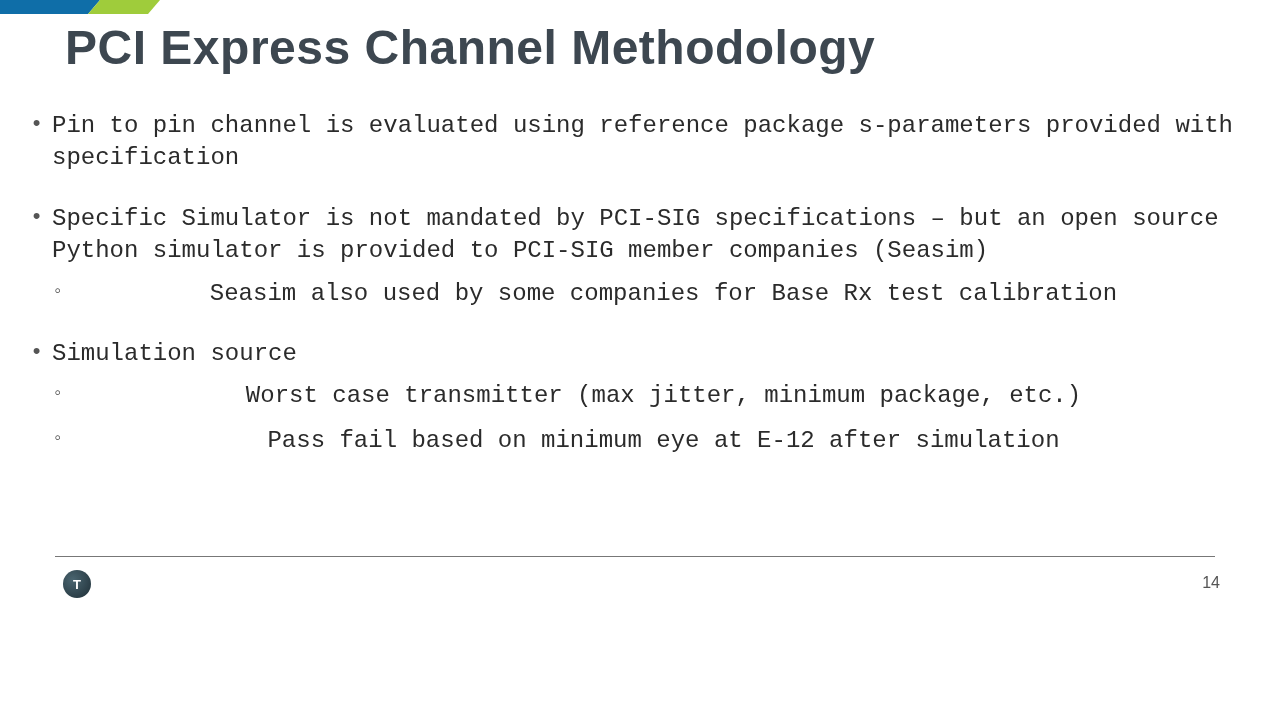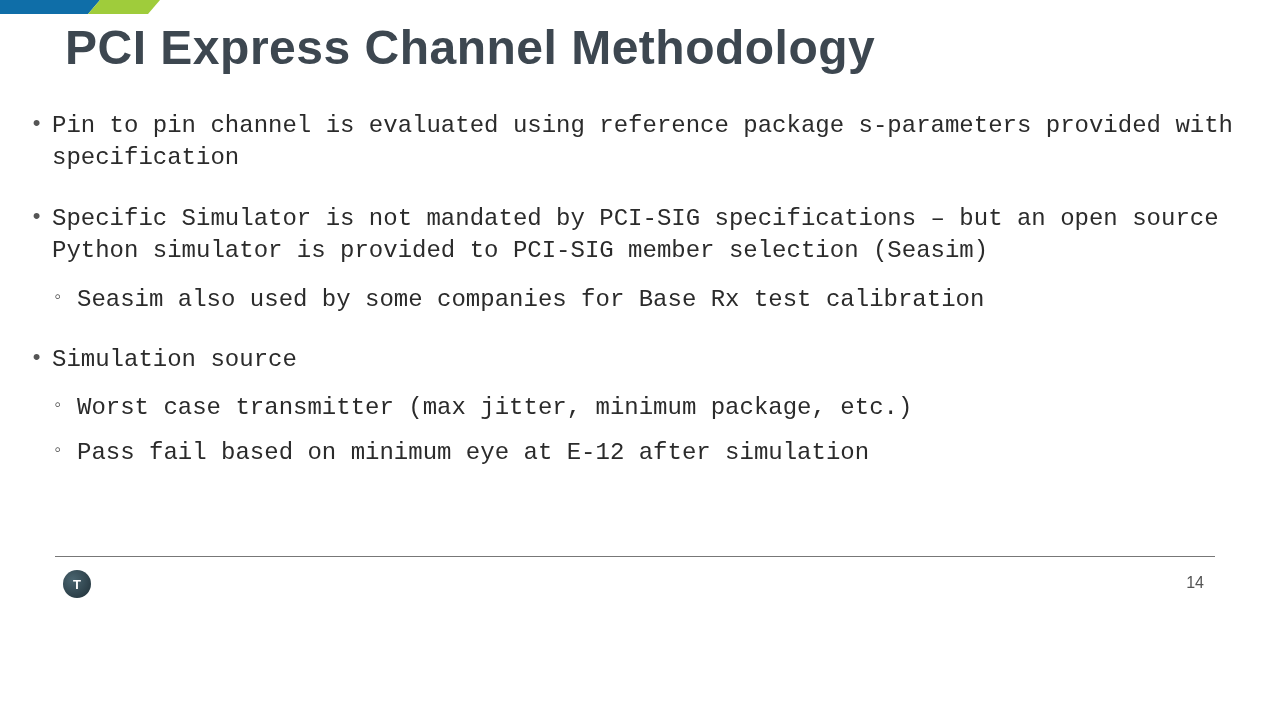--- a/index.html
+++ b/index.html
@@ -5,47 +5,47 @@
   * { margin: 0; padding: 0; box-sizing: border-box; }
   html, body { width: 1280px; height: 720px; font-family: Arial, Helvetica, sans-serif; background: #fff; color: #333; overflow: hidden; }
   .slide { position: relative; width: 1280px; height: 612px; }
   .corner-accent { position: absolute; top: 0; left: 0; width: 170px; height: 12px; }
   .corner-accent svg { display: block; }
   .title { position: absolute; top: 20px; left: 65px; font-size: 48px; font-weight: 700; color: #3d4750; letter-spacing: 0.5px; }
   .content { position: absolute; top: 110px; left: 30px; right: 30px; font-size: 24px; color: #2b2b2b; line-height: 1.35; }
   ul.level1 { list-style: none; }
   ul.level1 > li { position: relative; padding-left: 22px; margin-bottom: 28px; font-family: Liberation Mono, monospace; }
   ul.level1 > li::before { content: "•"; position: absolute; left: 0; top: 0; color: #555; font-size: 22px; }
-  ul.level2 { list-style: none; margin-top: 16px; }
+  ul.level2 { list-style: none; margin-top: 10px; text-align: center; }
   ul.level2 > li { position: relative; padding-left: 25px; margin-bottom: 12px; }
   ul.level2 > li::before { content: "◦"; position: absolute; left: 0; top: 0; color: #555; font-size: 20px; }
   ul.level3 { list-style: none; margin-top: 8px; }
   ul.level3 > li { position: relative; padding-left: 25px; margin-bottom: 8px; font-size: 23px; }
   ul.level3 > li::before { content: "▪"; position: absolute; left: 0; top: 2px; color: #555; font-size: 14px; }
   .footer-line { position: absolute; left: 55px; right: 65px; bottom: 55px; height: 1px; background: #777; }
   .logo { position: absolute; left: 63px; bottom: 14px; width: 28px; height: 28px; border-radius: 50%; background: radial-gradient(circle at 35% 35%, #4a6570, #1e2e36); display: flex; align-items: center; justify-content: center; color: #fff; font-size: 13px; font-weight: bold; }
-  .page-num { position: absolute; right: 76px; bottom: 20px; font-size: 16px; color: #555; }
+  .page-num { position: absolute; right: 60px; bottom: 20px; font-size: 16px; color: #555; }
 </style>
 </head>
 <body>
 
 <div class="slide">
   <div class="corner-accent">
     <svg width="170" height="14" viewBox="0 0 170 14">
       <polygon points="0,0 100,0 88,14 0,14" fill="#0f6ea8"></polygon>
       <polygon points="100,0 160,0 148,14 88,14" fill="#9fcc3b"></polygon>
     </svg>
   </div>
 
   <h1 class="title">PCI Express Channel Methodology</h1>
 
   <div class="content">
     <ul class="level1">
       <li><span>Pin to pin channel is evaluated using reference package s-parameters provided with specification</span></li>
-      <li><span>Specific Simulator is not mandated by PCI-SIG specifications – but an open source Python simulator is provided to PCI-SIG member selection (Seasim)</span>
+      <li><span>Specific Simulator is not mandated by PCI-SIG specifications – but an open source Python simulator is provided to PCI-SIG member companies (Seasim)</span>
         <ul class="level2">
           <li><span>Seasim also used by some companies for Base Rx test calibration</span></li>
         </ul>
       </li>
       <li><span>Simulation source</span>
         <ul class="level2">
           <li><span>Worst case transmitter (max jitter, minimum package, etc.)</span></li>
           <li><span>Pass fail based on minimum eye at E-12 after simulation</span></li>
         </ul>
       </li>

